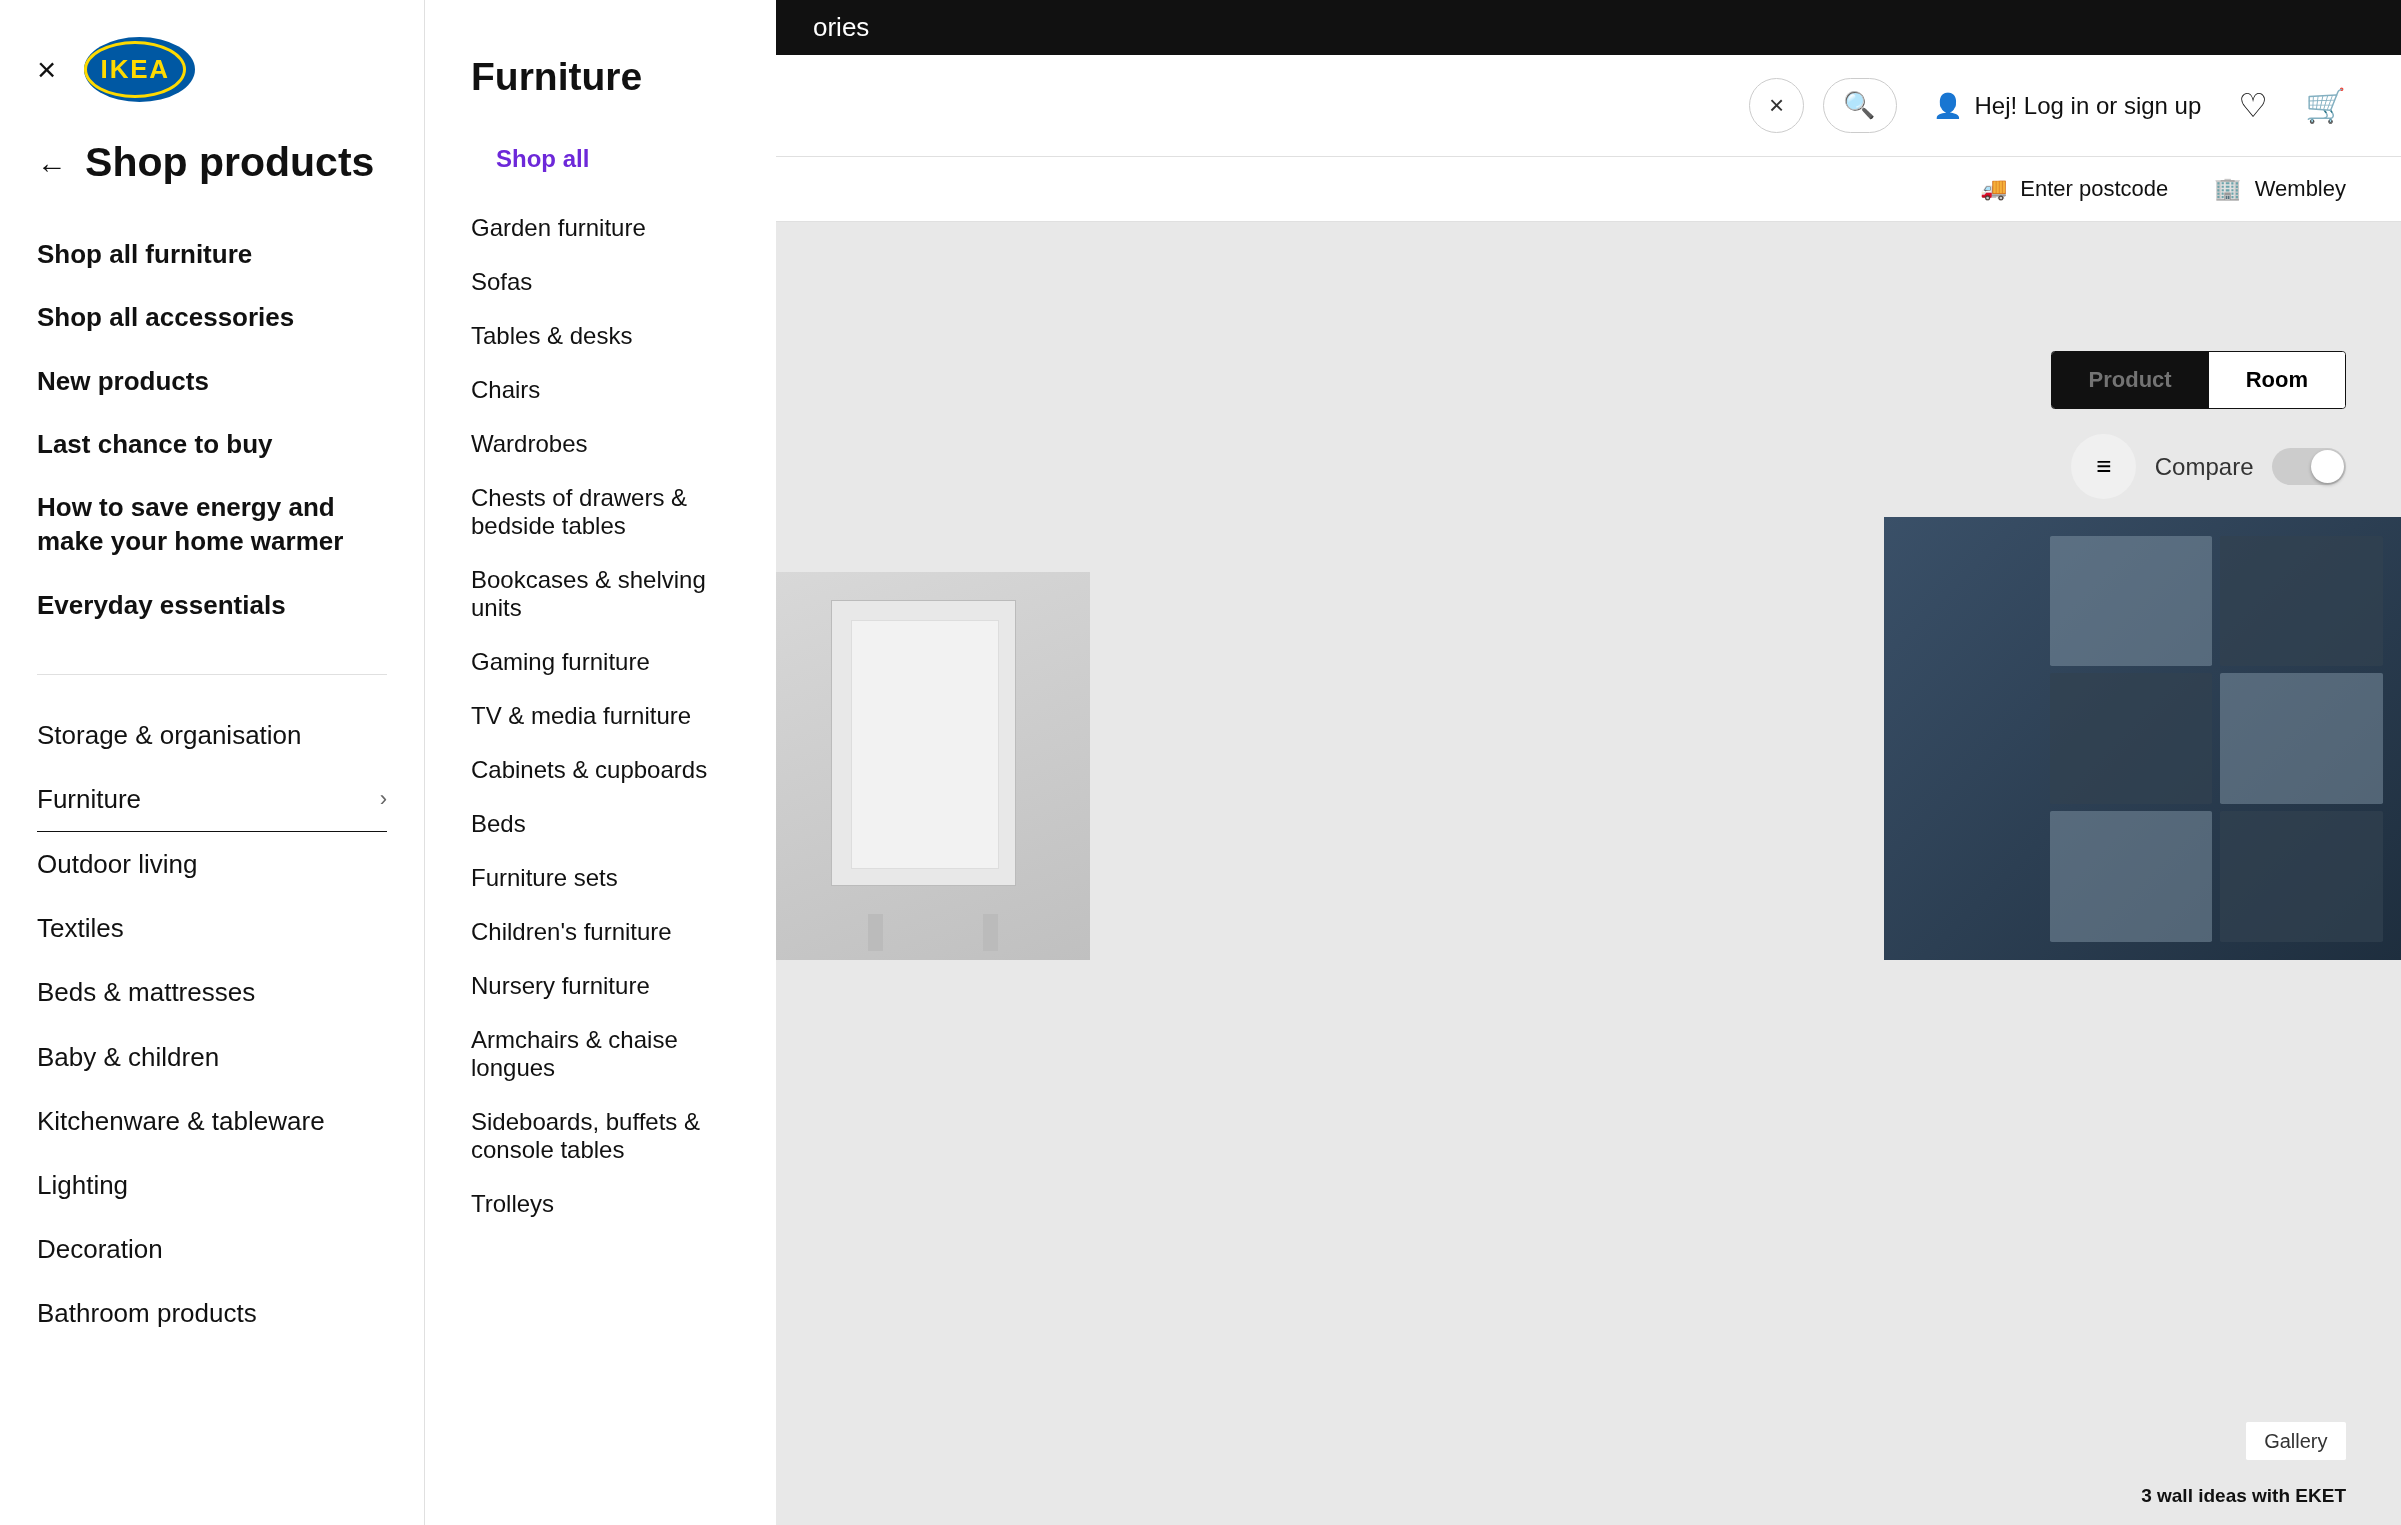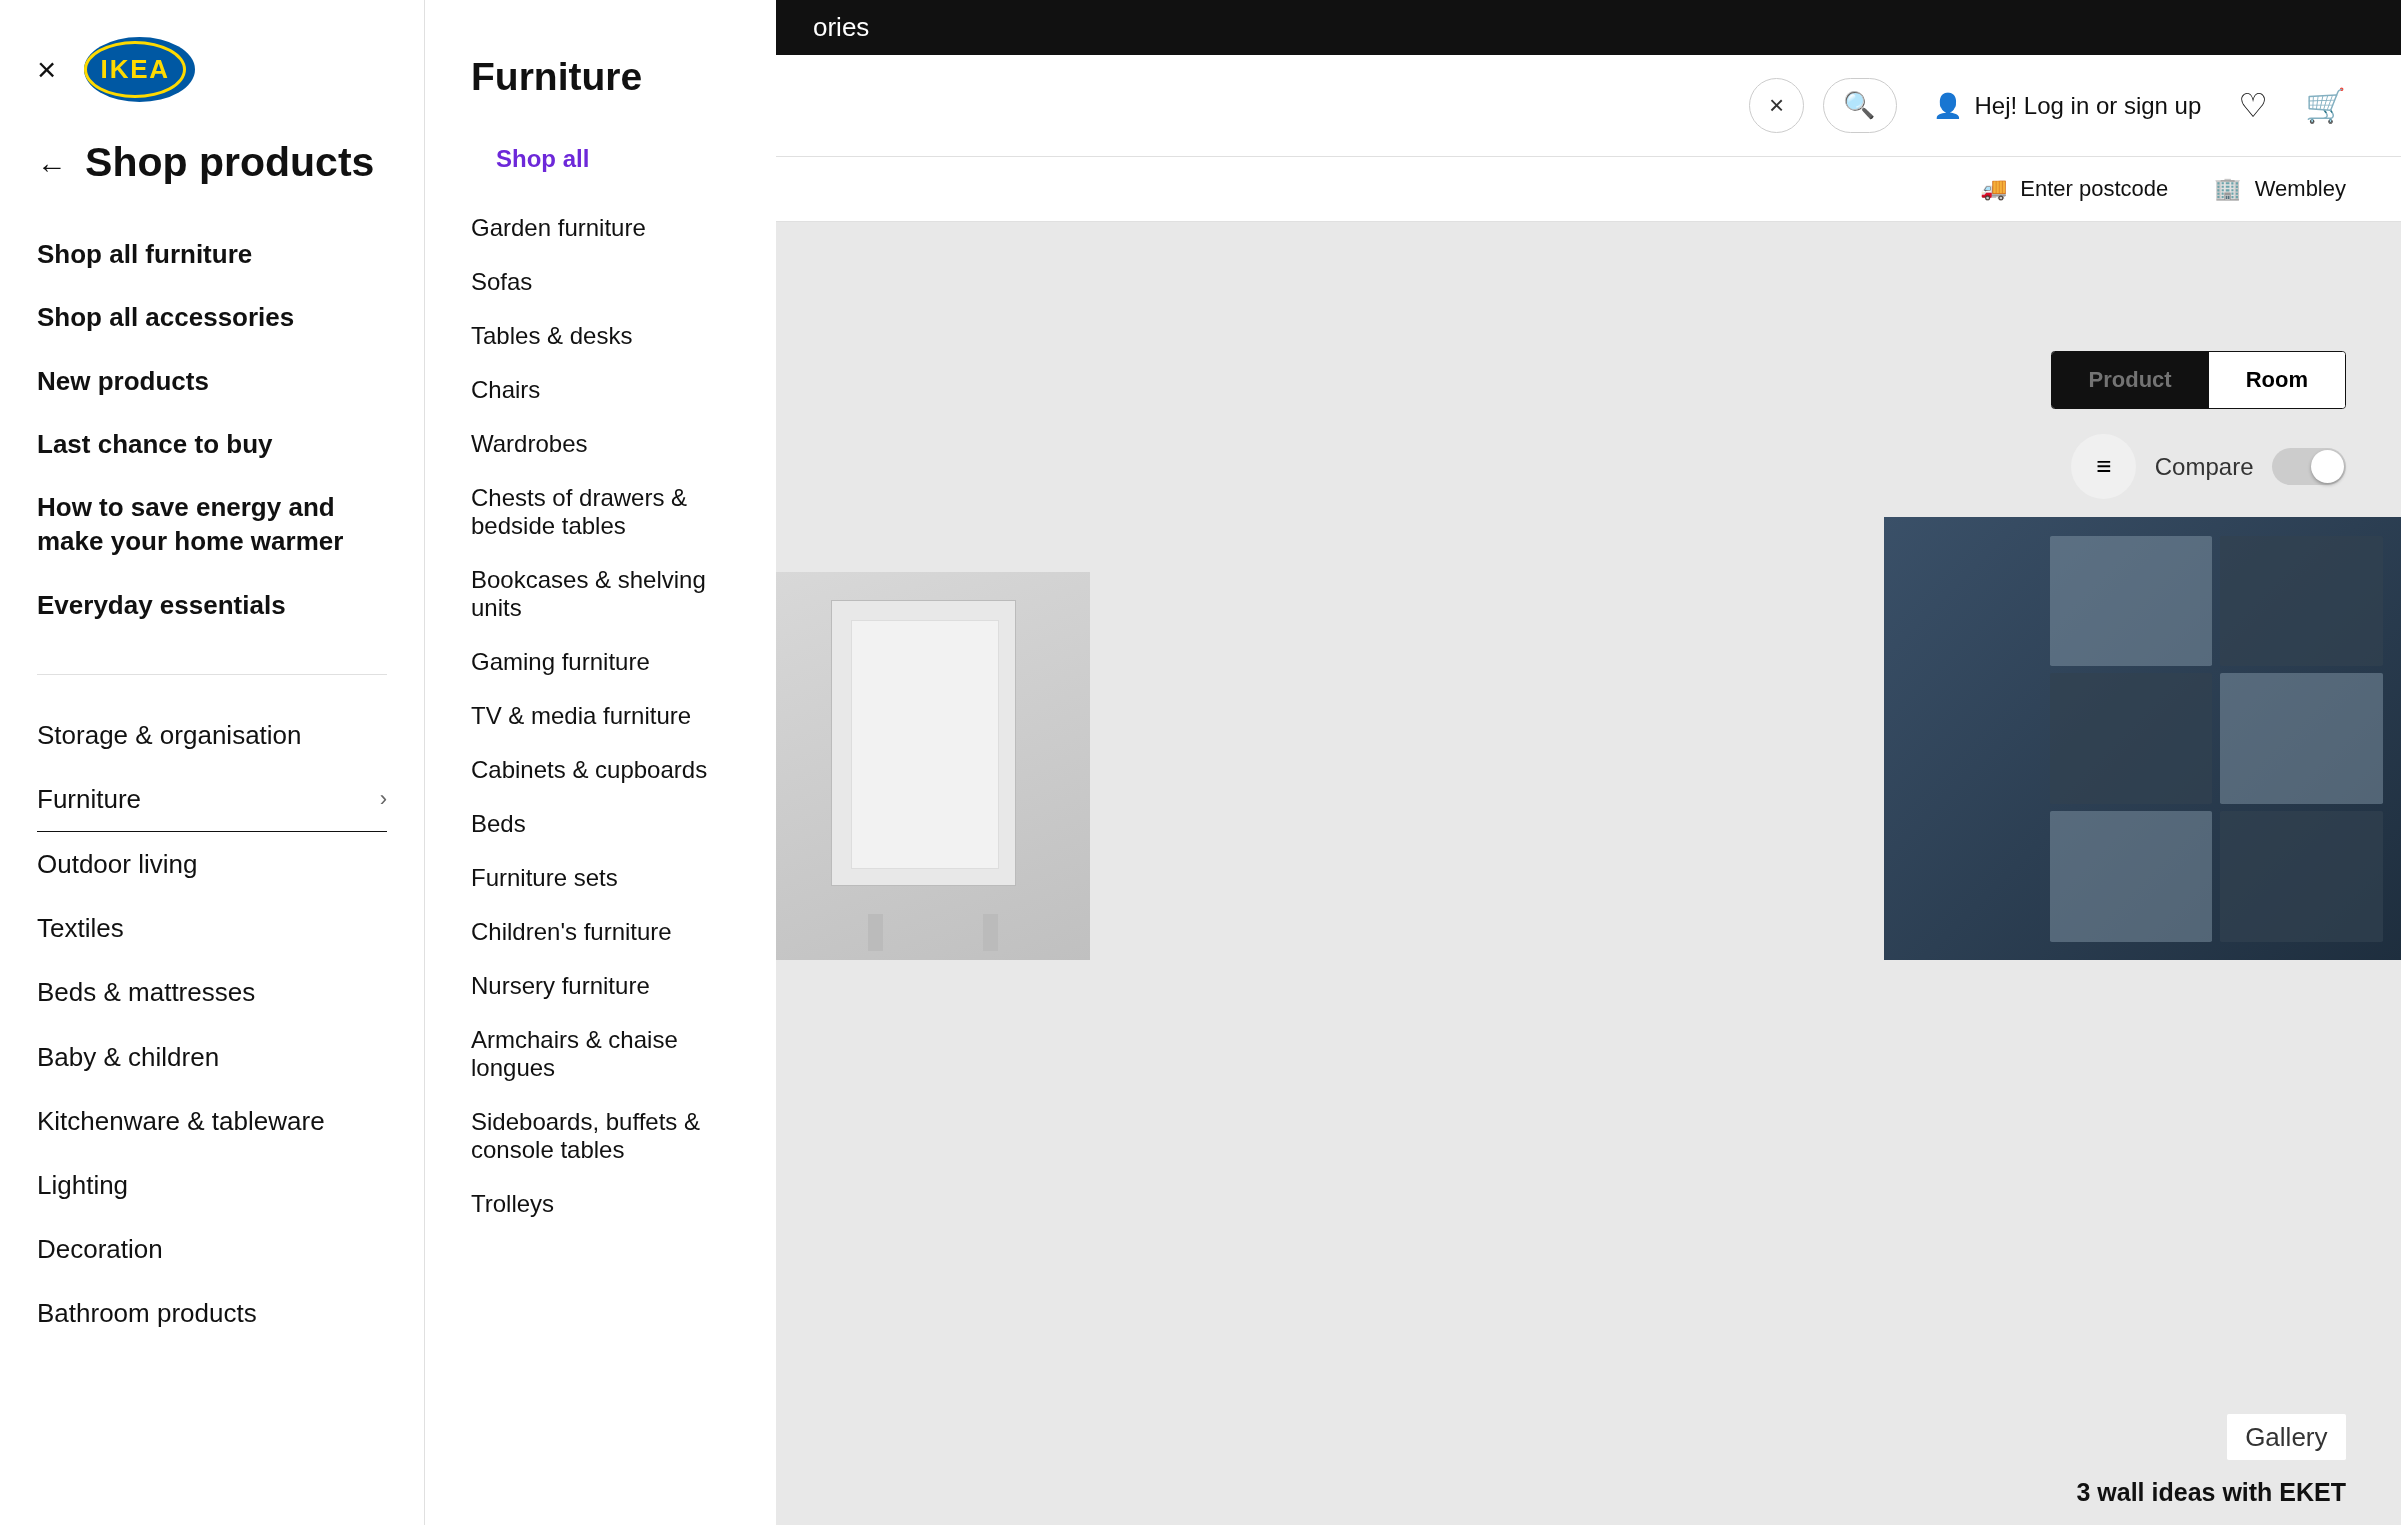--- a/index.html
+++ b/index.html
@@ -224,30 +224,30 @@
       bottom: 0;
       background: #e8e8e8;
     }
 
     .gallery-label {
       position: absolute;
       right: 55px;
       bottom: 65px;
       background: white;
       padding: 7.4px 18.5px;
-      font-size: 26px;
+      font-size: 20px;
       color: #333;
       border-radius: 1.8px;
     }
 
     .product-caption {
       position: absolute;
       right: 55px;
       bottom: 18.5px;
-      font-size: 25px;
+      font-size: 19px;
       color: #111;
       font-weight: 600;
     }
 
     
     .menu-overlay {
       position: absolute;
       top: 0;
       left: 0;
       width: 776px;

